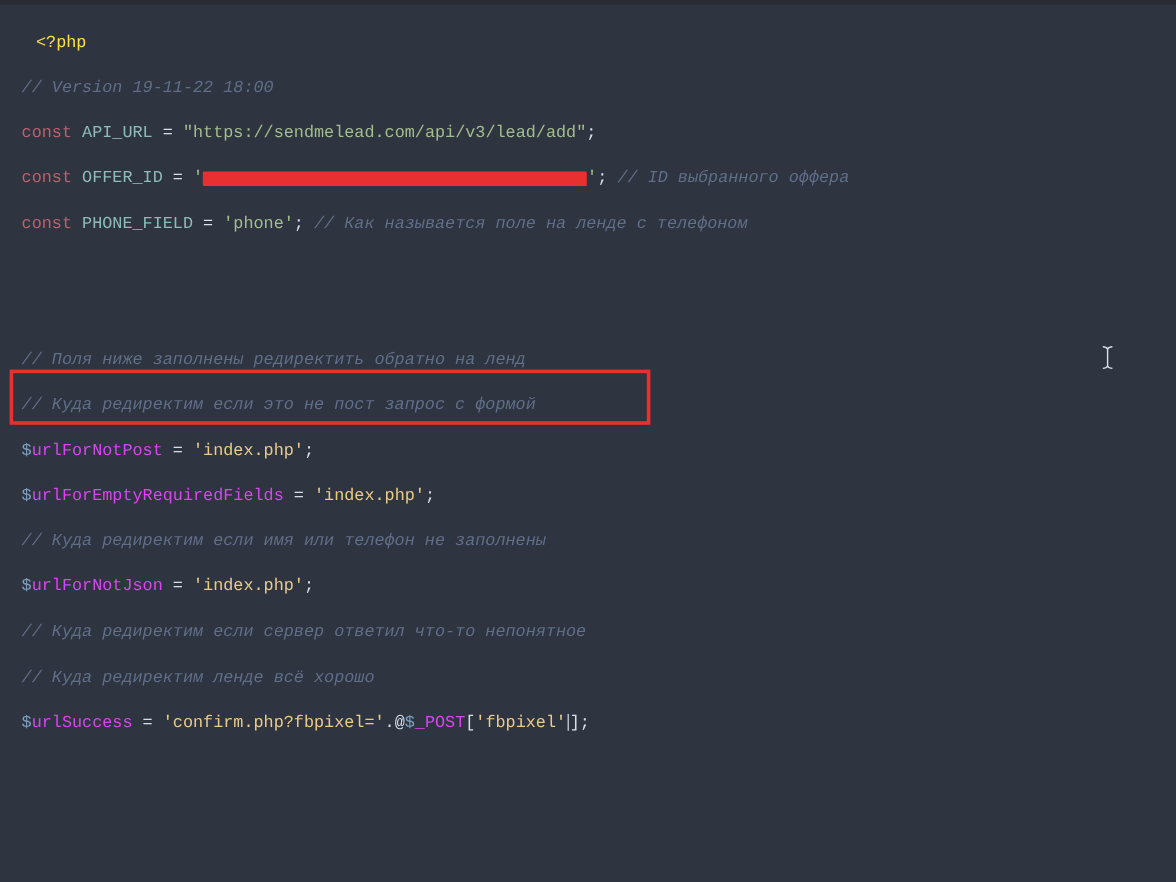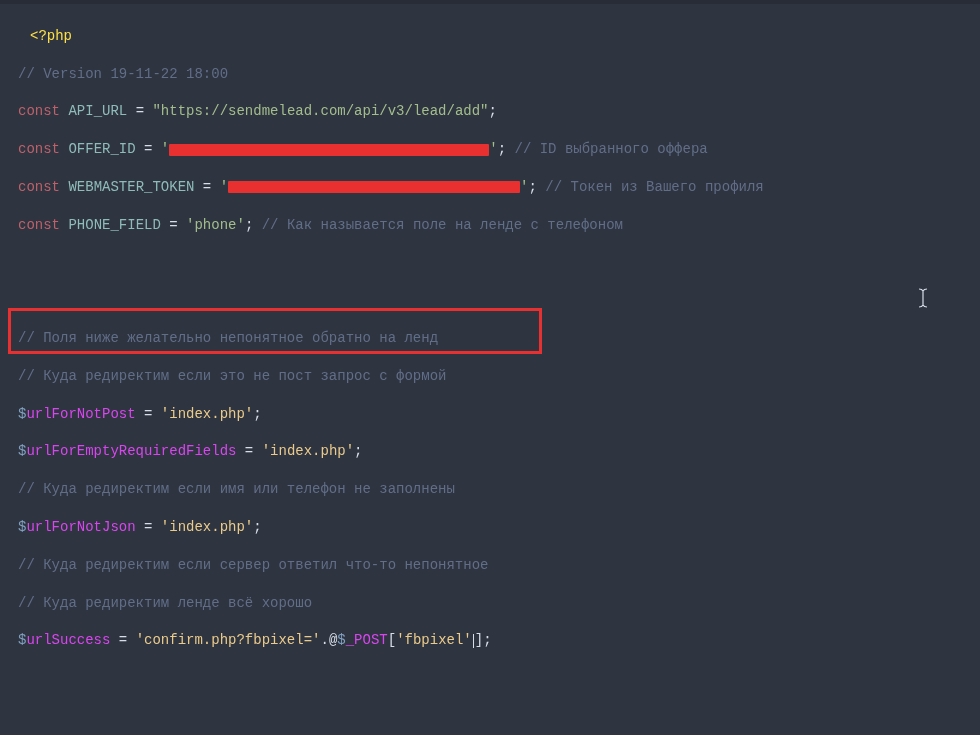--- a/index.html
+++ b/index.html
@@ -13,21 +13,21 @@
       height: 735px;
       overflow: hidden;
       position: relative;
     }
     .editor {
       padding: 4px 18px;
       white-space: pre;
     }
     .line { min-height: 18.9px; }
     .php-tag { color: #fde047; margin-left: 12px; }
-    .comment { color: #616e88; }
+    .comment { color: #616e88; font-style: italic; }
     .keyword { color: #bf616a; }
     .const-name { color: #8fbcbb; text-align: center; }
     .operator { color: #d8dee9; }
     .string { color: #a3be8c; }
     .string-y { color: #ebcb8b; }
     .variable { color: #d946ef; }
     .var-prefix { color: #81a1c1; }
     .redacted {
       display: inline-block;
       background: #e83030;
@@ -67,25 +67,24 @@
 </head>
 <body>
 
 <div class="tabbar"></div>
 
 <div class="editor">
 <div class="line"><span class="php-tag">&lt;?php</span></div>
 <div class="line"><span class="comment">// Version 19-11-22 18:00</span></div>
 <div class="line"><span class="keyword">const</span> <span class="const-name">API_URL</span> <span class="operator">=</span> <span class="string">"https://sendmelead.com/api/v3/lead/add"</span><span class="operator">;</span></div>
 <div class="line"><span class="keyword">const</span> <span class="const-name">OFFER_ID</span> <span class="operator">=</span> <span class="string">'</span><span class="redacted" style="width:320px;height:12px;"></span><span class="string">'</span><span class="operator">;</span> <span class="comment">// ID выбранного оффера</span></div>
-<div class="line"><span class="keyword">const</span> <span class="const-name">WEBMASTER_TOKEN</span> <span class="operator">=</span> <span class="string">'</span><span class="redacted" style="width:292px;height:12px;"></span><span class="string">'</span><span class="operator">;</span> <span class="comment">// Токен из Вашего профиля</span></div>
 <div class="line"><span class="keyword">const</span> <span class="const-name">PHONE_FIELD</span> <span class="operator">=</span> <span class="string">'phone'</span><span class="operator">;</span> <span class="comment">// Как называется поле на ленде с телефоном</span></div>
 <div class="line"></div>
 <div class="line"></div>
-<div class="line"><span class="comment">// Поля ниже желательно непонятное обратно на ленд</span></div>
+<div class="line"><span class="comment">// Поля ниже заполнены редиректить обратно на ленд</span></div>
 <div class="line"><span class="comment">// Куда редиректим если это не пост запрос с формой</span></div>
 <div class="line"><span class="var-prefix">$</span><span class="variable">urlForNotPost</span> <span class="operator">=</span> <span class="string-y">'index.php'</span><span class="operator">;</span></div>
 <div class="line"><span class="var-prefix">$</span><span class="variable">urlForEmptyRequiredFields</span> <span class="operator">=</span> <span class="string-y">'index.php'</span><span class="operator">;</span></div>
 <div class="line"><span class="comment">// Куда редиректим если имя или телефон не заполнены</span></div>
 <div class="line"><span class="var-prefix">$</span><span class="variable">urlForNotJson</span> <span class="operator">=</span> <span class="string-y">'index.php'</span><span class="operator">;</span></div>
 <div class="line"><span class="comment">// Куда редиректим если сервер ответил что-то непонятное</span></div>
 <div class="line"><span class="comment">// Куда редиректим ленде всё хорошо</span></div>
 <div class="line"><span class="var-prefix">$</span><span class="variable">urlSuccess</span> <span class="operator">=</span> <span class="string-y">'confirm.php?fbpixel='</span><span class="operator">.</span><span class="operator">@</span><span class="var-prefix">$</span><span class="variable">_POST</span><span class="operator">[</span><span class="string-y">'fbpixel'</span><span class="caret"></span><span class="operator">];</span></div>
 <div class="line"></div>
 

